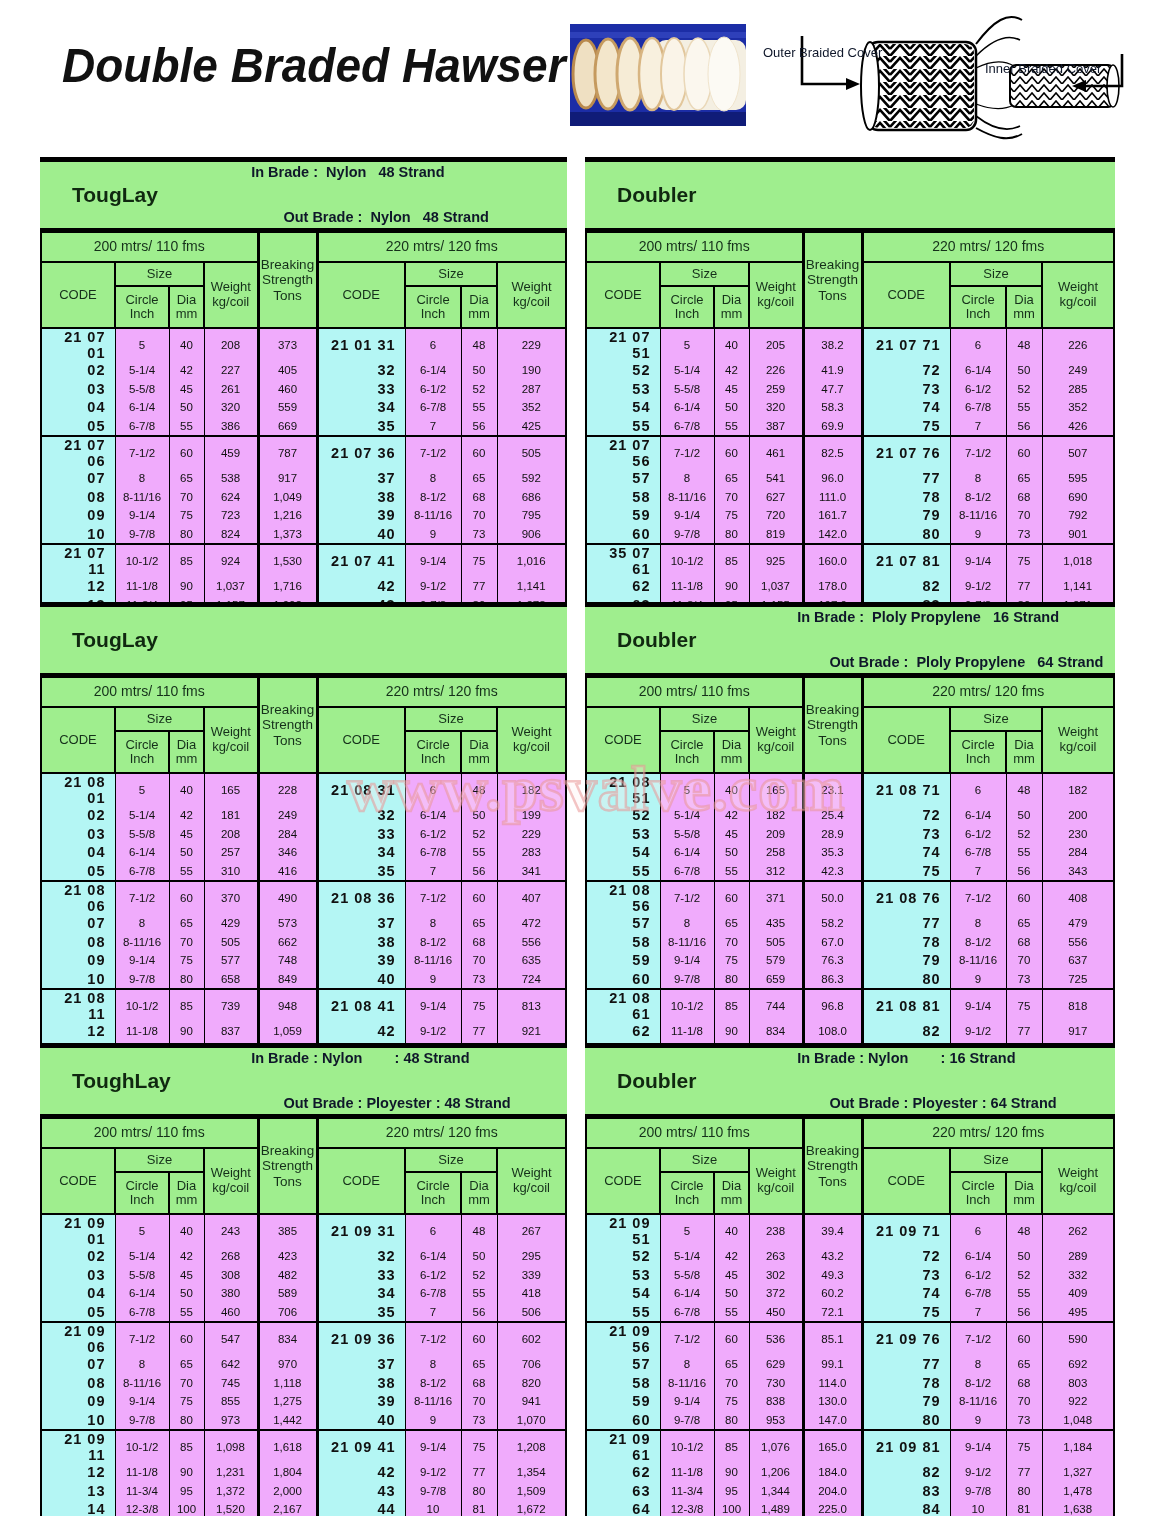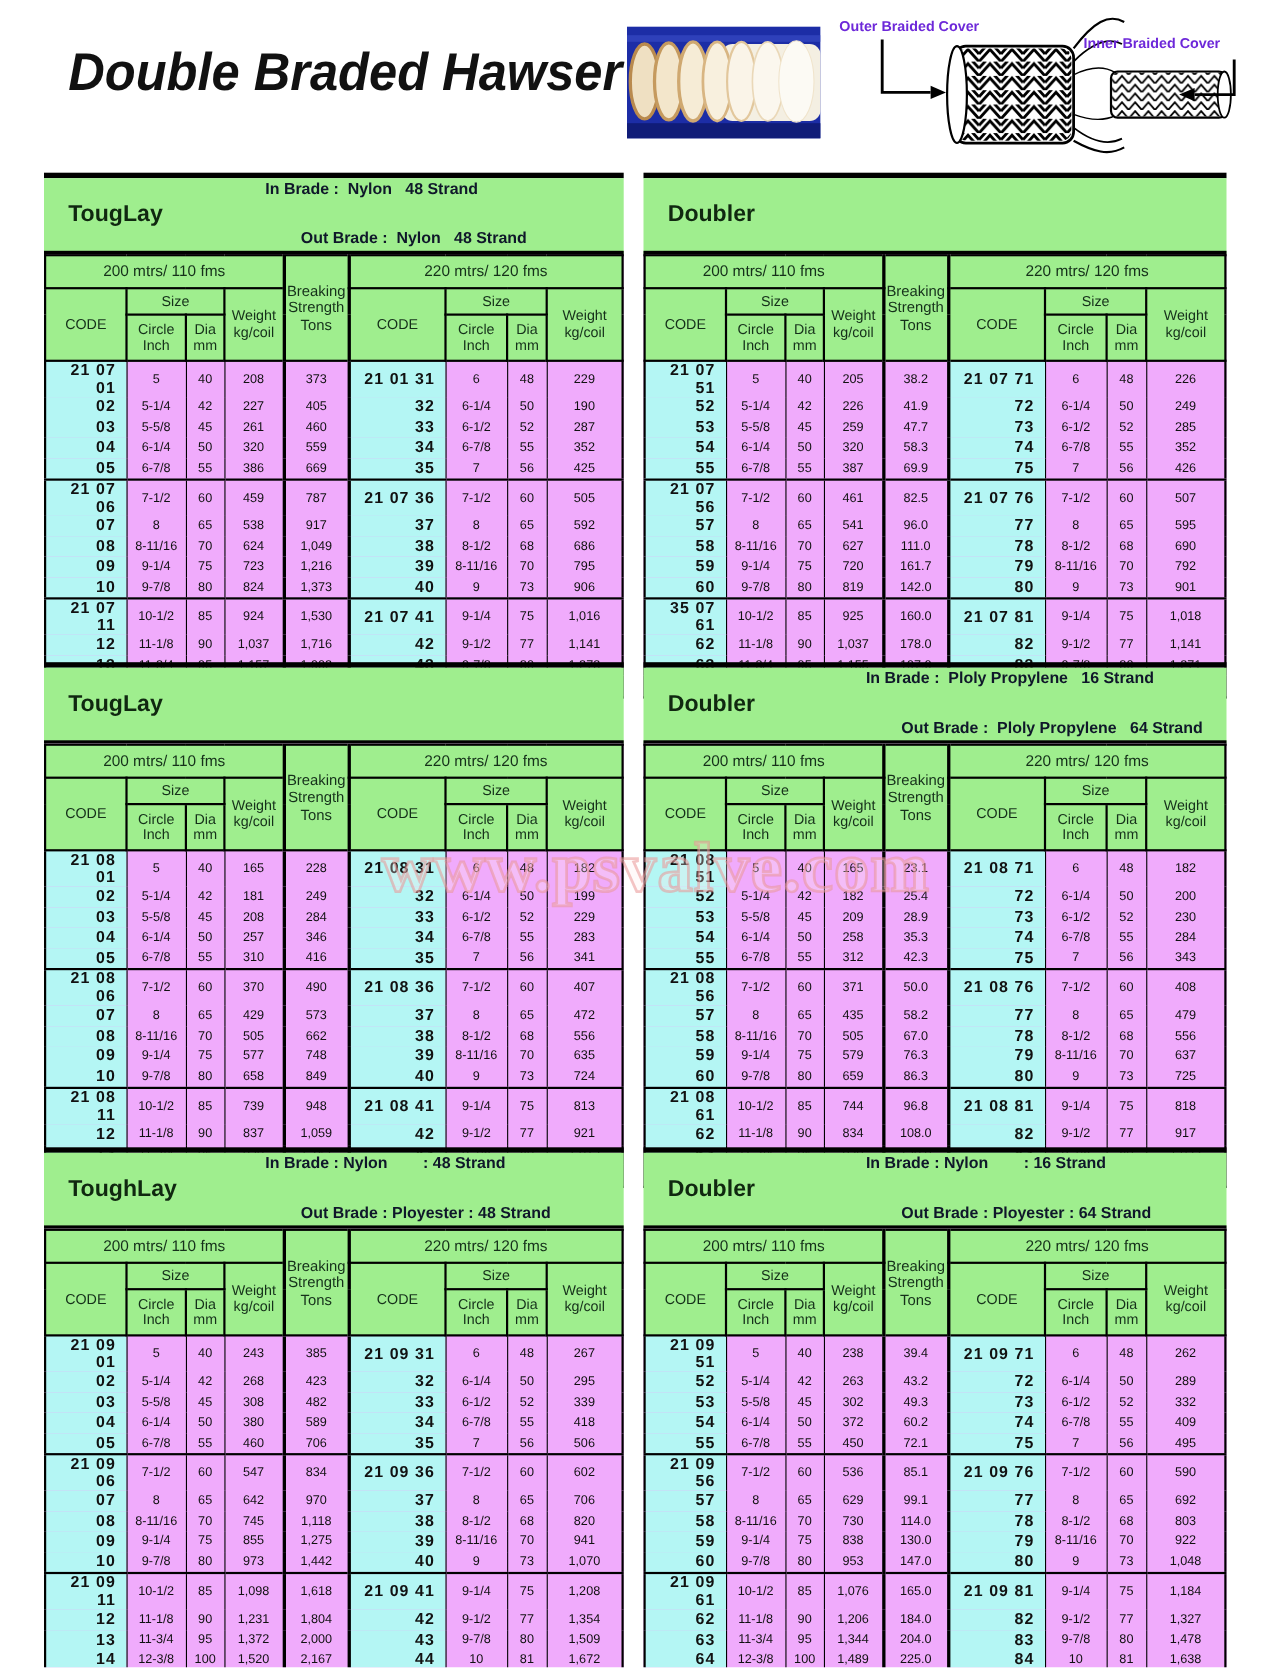--- a/index.html
+++ b/index.html
@@ -4,42 +4,42 @@
 <style>
   html,body{margin:0;padding:0;background:#fff;}
   #page{position:relative;width:1152px;height:1516px;background:#fff;
         font-family:"Liberation Sans",sans-serif;color:#111;overflow:hidden;}
 
   
   #title{position:absolute;left:62px;top:38px;font-size:46px;font-weight:bold;
          font-style:italic;letter-spacing:0px;color:#111;transform:scaleY(1.05);}
   #photo{position:absolute;left:570px;top:24px;}
   #diagram{position:absolute;left:750px;top:4px;}
-  .dlabel{position:absolute;font-weight:bold;font-size:13px;color:#6d28d9;white-space:nowrap;}
+  .dlabel{position:absolute;font-weight:normal;font-size:13px;color:#0f172a;white-space:nowrap;margin-top:29px;}
   #dlabel-outer{left:763px;top:16px;}
   #dlabel-inner{left:985px;top:32px;}
 
   
   #watermark{position:absolute;left:347px;top:752px;width:480px;z-index:50;
       font-family:"Liberation Serif",serif;font-weight:bold;font-size:64px;
       letter-spacing:1px;color:rgba(255,238,238,0.28);
       -webkit-text-stroke:2.5px rgba(233,150,150,0.55);pointer-events:none;}
 
   
   .tblock{position:absolute;border-top:5px solid #000;}
   .tb-1{left:40px;top:157px;width:527px;}
   .tb-2{left:585px;top:157px;width:530px;}
   .tb-3{left:40px;top:602px;width:527px;}
   .tb-4{left:585px;top:602px;width:530px;}
   .tb-5{left:40px;top:1043px;width:527px;}
   .tb-6{left:585px;top:1043px;width:530px;}
 
   .band{background:var(--green);height:66px;display:flex;align-items:center;
         border-bottom:3px solid #000;}
-  .band .bname{flex:0 0 34%;padding-left:22px;font-size:21px;font-weight:bold;color:#102810;}
+  .band .bname{flex:0 0 34%;padding-left:32px;font-size:21px;font-weight:bold;color:#102810;}
   .band .blines{flex:1;font-size:14.5px;font-weight:bold;line-height:1.55;
         white-space:pre;color:#0f172a;}
 
   :root{--green:#9fee8e;--cyan:#b4f6f4;}
 
   table.spec{border-collapse:collapse;width:100%;table-layout:fixed;
              border:2px solid #000;background:#f0abfc;}
   table.spec th{background:var(--green);border:2px solid #000;font-weight:normal;
         font-size:13px;line-height:1.12;text-align:center;vertical-align:middle;
         white-space:pre-line;color:#15301a;padding:2px 0;}

